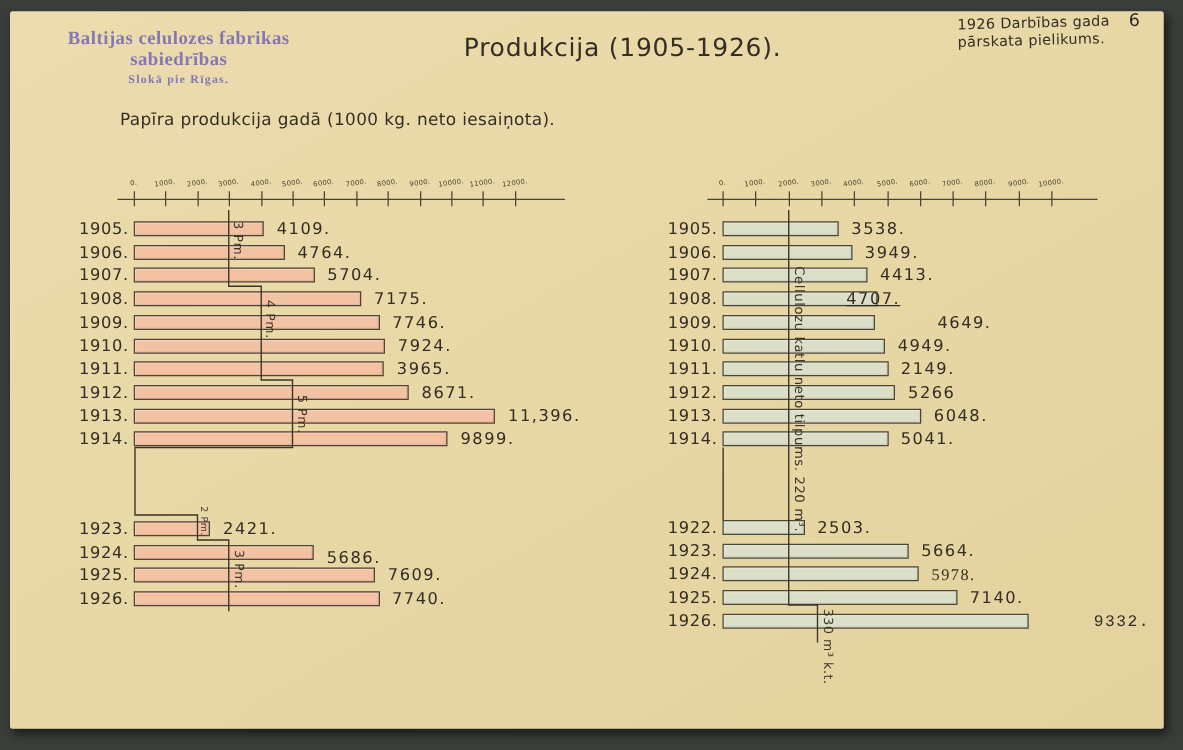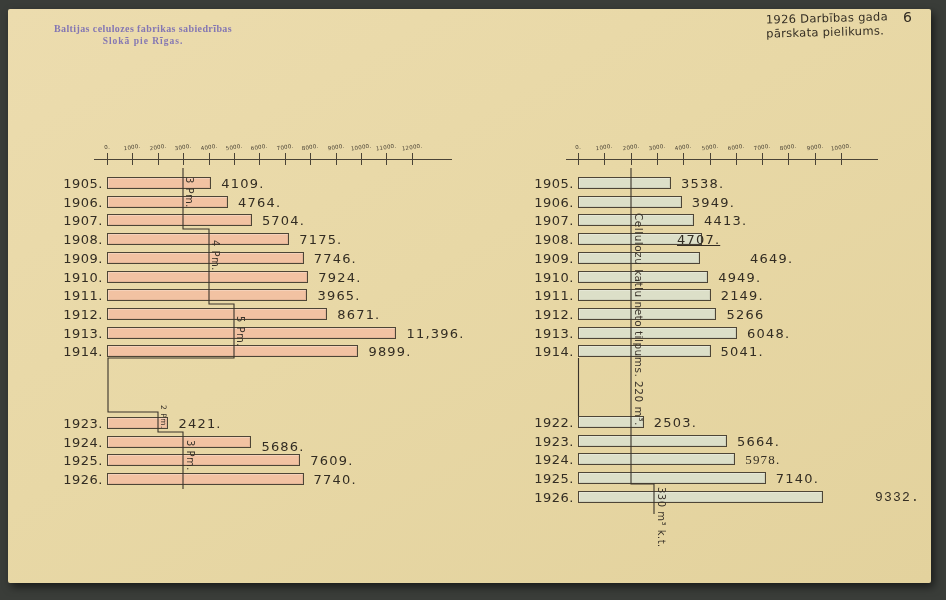--- a/index.html
+++ b/index.html
@@ -4,21 +4,21 @@
 <style>
   html,body{margin:0;padding:0;width:946px;height:600px;overflow:hidden;}
   body{background:#3a3d39;font-family:"DejaVu Sans",sans-serif;}
   .paper{position:absolute;left:8px;top:9px;width:923px;height:574px;
     background:linear-gradient(150deg,#ecdcae 0%,#e8d8a6 45%,#e3d29d 100%);
     box-shadow:3px 4px 8px rgba(0,0,0,.55);overflow:hidden;border-radius:2px;}
   .layer{position:absolute;left:-8px;top:-9px;width:946px;height:600px;}
   .abs{position:absolute;}
   .stamp{position:absolute;left:46px;top:23px;width:194px;text-align:center;
     color:#7c6fb4;font-family:"Liberation Serif",serif;font-weight:bold;opacity:.92;}
-  .stamp-l1{font-size:10px;letter-spacing:.4px;}
+  .stamp-l1{font-size:15px;letter-spacing:.4px;}
   .stamp-l2{font-size:9.5px;margin-top:2px;letter-spacing:1px;}
   .doc-title{position:absolute;left:371px;top:26px;font-size:20px;color:#332d23;letter-spacing:.6px;}
   .note{position:absolute;left:766px;top:12px;font-size:11.5px;line-height:1.2;color:#332d23;transform:rotate(-1.5deg);letter-spacing:.3px;}
   .pagenum{position:absolute;left:903px;top:9px;font-size:14px;color:#332d23;}
   .chart-title{position:absolute;font-size:13.5px;color:#332d23;letter-spacing:.3px;}
   .ct-left{left:96px;top:88px;}
   .ct-right{left:551px;top:87px;font-size:12.5px;}
   .axisline{position:absolute;height:1px;background:#4a4336;}
   .tick{position:absolute;width:1px;height:12px;background:#4a4336;}
   .ticklab{position:absolute;width:34px;text-align:center;font-size:5.5px;color:#4a4336;transform:rotate(-8deg);letter-spacing:.2px;}
@@ -33,28 +33,30 @@
 <body style="background: rgb(58, 61, 57);">
 
 <div class="paper">
   <div class="layer">
 
     <div class="stamp">
       <div class="stamp-l1">Baltijas celulozes fabrikas sabiedrības</div>
       <div class="stamp-l2">Slokā pie Rīgas.</div>
     </div>
 
+    <div class="doc-title">Produkcija (1905-1926).</div>
 
     <div class="note">
       <div>1926 Darbības gada</div>
       <div>pārskata pielikums.</div>
     </div>
 
     <div class="pagenum">6</div>
 
+    <div class="chart-title ct-left">Papīra produkcija gadā (1000 kg. neto iesaiņota).</div>
 
     <div id="charts">
         <div class="abs" style="left: 0px; top: 0px; width: 946px; height: 600px;">
           <div class="axisline" style="left: 94px; top: 159px; width: 358px;"></div>
           <div class="tick" style="left: 107px; top: 153px;"></div>
           <div class="ticklab" style="left: 90px; top: 144px;">0.</div>
           <div class="tick" style="left: 132.4px; top: 153px;"></div>
           <div class="ticklab" style="left: 115.4px; top: 144px;">1000.</div>
           <div class="tick" style="left: 157.8px; top: 153px;"></div>
           <div class="ticklab" style="left: 140.8px; top: 144px;">2000.</div>

